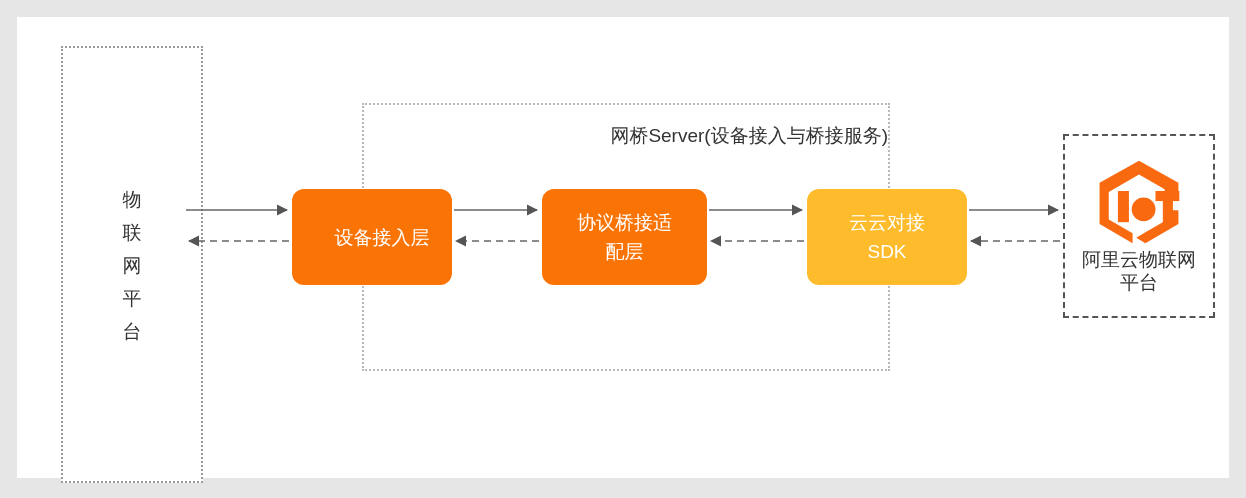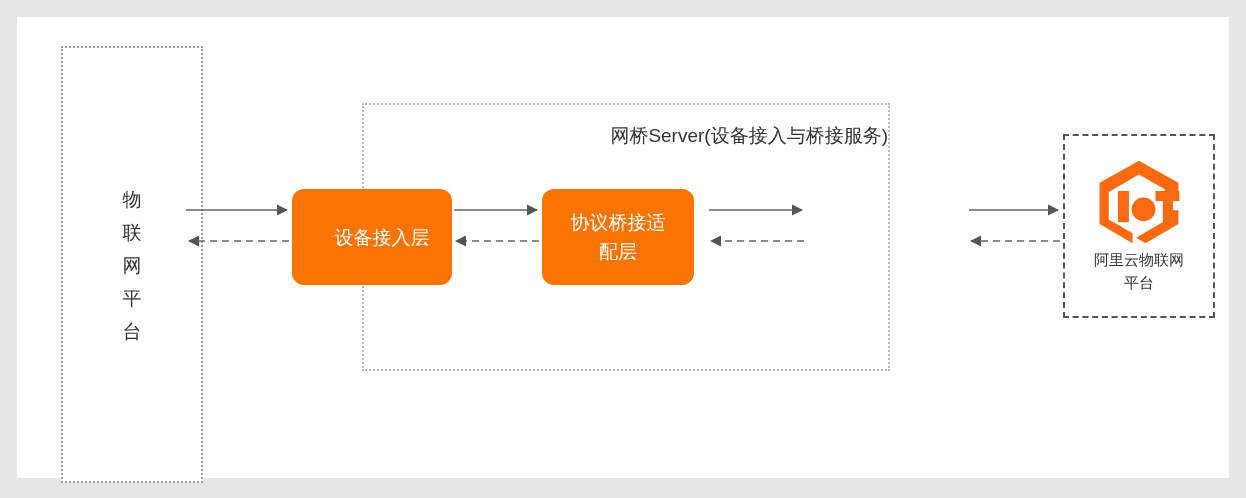--- a/index.html
+++ b/index.html
@@ -77,41 +77,41 @@
     text-align: center;
     border-radius: 12px;
     color: #ffffff;
     font-size: 19px;
     line-height: 29px;
     top: 172px;
     height: 96px;
     white-space: pre-line;
   }
   #box-device-access { left: 275px; width: 160px; background: #fa7305; padding-left: 20px; }
-  #box-protocol-adapter { left: 525px; width: 152px; background: #fa7305; }
+  #box-protocol-adapter { left: 525px; width: 165px; background: #fa7305; }
   #box-cloud-sdk { left: 790px; width: 160px; background: #febb2b; }
 
   
   #right-platform {
     left: 1046px;
     top: 117px;
     width: 152px;
     height: 184px;
     border: 2px dashed #555555;
     background: #ffffff;
     display: flex;
     flex-direction: column;
     align-items: center;
     justify-content: center;
   }
   #iot-logo { width: 92px; height: 88px; display: block; }
   #right-platform-label {
     margin-top: 2px;
     text-align: center;
-    font-size: 15px;
+    font-size: 19px;
     line-height: 23px;
     color: #333333;
     white-space: pre-line;
   }
 
   
   #connectors {
     position: absolute;
     left: 0; top: 0;
     width: 1212px;
@@ -134,20 +134,22 @@
 
   <div class="node" id="bridge-server-container">
     <div id="bridge-server-title">网桥Server(设备接入与桥接服务)</div>
   </div>
 
   <div class="node process-box" id="box-device-access">设备接入层</div>
 
   <div class="node process-box" id="box-protocol-adapter">协议桥接适
 配层</div>
 
+  <div class="node process-box" id="box-cloud-sdk">云云对接
+SDK</div>
 
   <div class="node" id="right-platform">
     <svg id="iot-logo" viewBox="0 0 100 96">
 
       <path d="M50 3 L93 27 L93 44 L78 44 L78 34 L50 18 L17 37 L17 67 L43 82 L43 93 L7 72 L7 27 Z" fill="#f96a10"></path>
       <path d="M93 57 L93 72 L57 93 L47 87 L57 81 L83 66 L83 57 Z" fill="#f96a10"></path>
 
       <rect x="27" y="36" width="12" height="34" fill="#f96a10"></rect>
 
       <circle cx="55" cy="56" r="13" fill="#f96a10"></circle>

